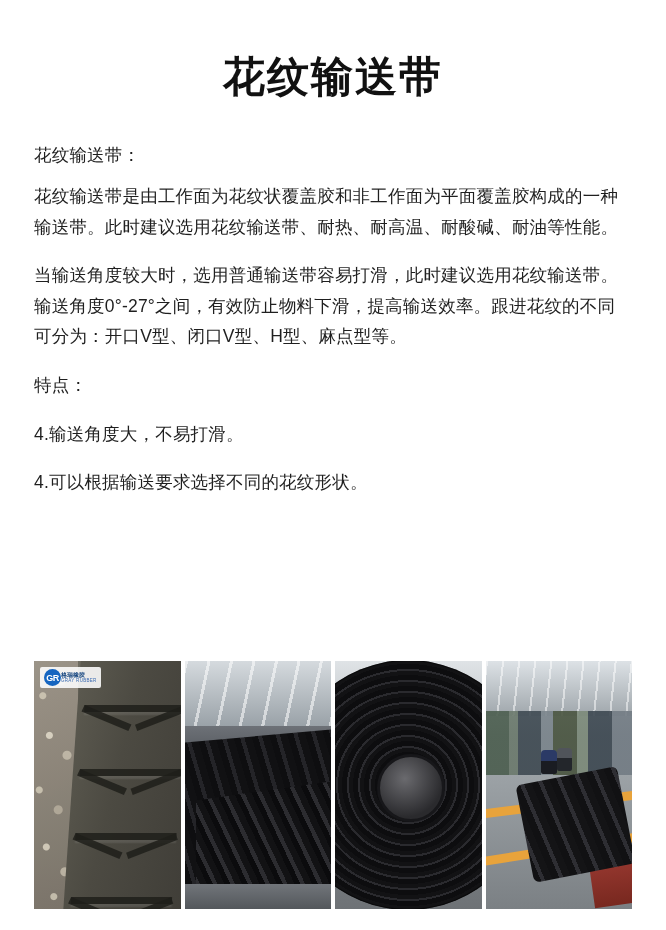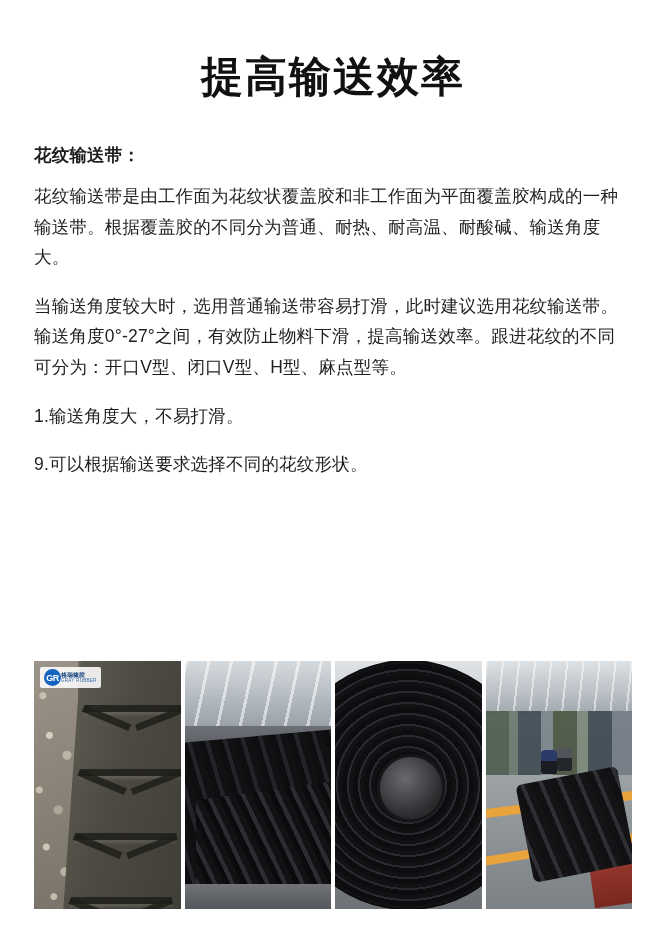--- a/index.html
+++ b/index.html
@@ -35,21 +35,20 @@
     font-size: 17.5px;
     line-height: 1.75;
     color: #1f1f1f;
     letter-spacing: 0.2px;
   }
   .para {
     margin: 0 0 12px 0;
   }
   .para.tight {
     margin-bottom: 10px;
-    font-weight: bold;
   }
   .para.block {
     margin-bottom: 18px;
   }
   .gallery {
     position: absolute;
     left: 34px;
     right: 34px;
     top: 633px;
     display: flex;
@@ -293,28 +292,29 @@
     width: 15px; height: 23px;
     background: linear-gradient(180deg, #50545a 0 45%, #23262b 45% 100%);
     border-radius: 4px 4px 2px 2px;
   }
 </style>
 </head>
 <body>
 
 <div class="page">
 
-  <h1 class="title">提高输送效率</h1>
+  <h1 class="title">花纹输送带</h1>
 
   <div class="body-text">
     <p class="para tight">花纹输送带：</p>
-    <p class="para block">花纹输送带是由工作面为花纹状覆盖胶和非工作面为平面覆盖胶构成的一种输送带。根据覆盖胶的不同分为普通、耐热、耐高温、耐酸碱、输送角度大。</p>
+    <p class="para block">花纹输送带是由工作面为花纹状覆盖胶和非工作面为平面覆盖胶构成的一种输送带。此时建议选用花纹输送带、耐热、耐高温、耐酸碱、耐油等性能。</p>
     <p class="para block">当输送角度较大时，选用普通输送带容易打滑，此时建议选用花纹输送带。输送角度0°-27°之间，有效防止物料下滑，提高输送效率。跟进花纹的不同可分为：开口V型、闭口V型、H型、麻点型等。</p>
-    <p class="para block">1.输送角度大，不易打滑。</p>
-    <p class="para block">9.可以根据输送要求选择不同的花纹形状。</p>
+    <p class="para block">特点：</p>
+    <p class="para block">4.输送角度大，不易打滑。</p>
+    <p class="para block">4.可以根据输送要求选择不同的花纹形状。</p>
   </div>
 
   <div class="gallery">
 
     <div class="photo ph1">
       <div class="gravel"></div>
       <div class="belt">
         <div class="chev c1"></div>
         <div class="chev c2"></div>
         <div class="chev c3"></div>

